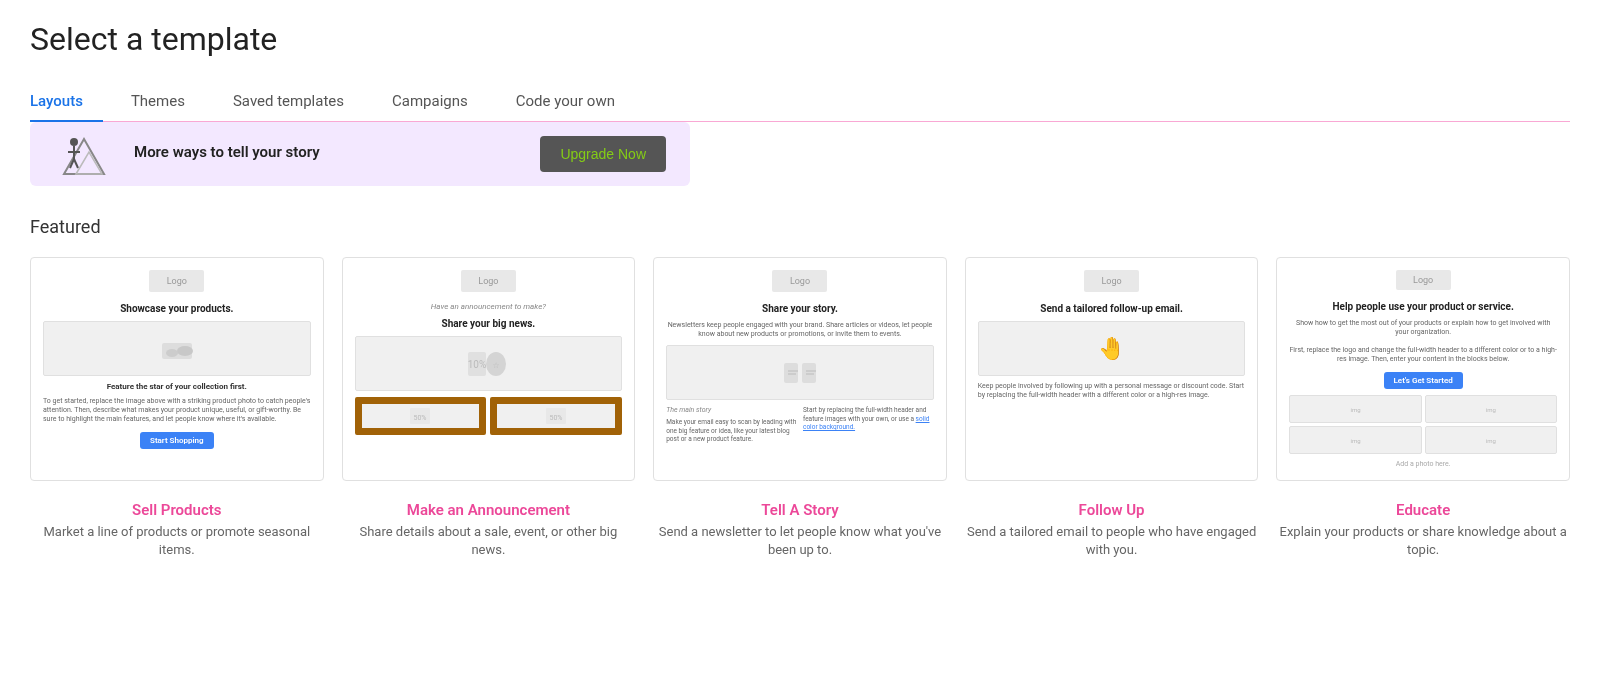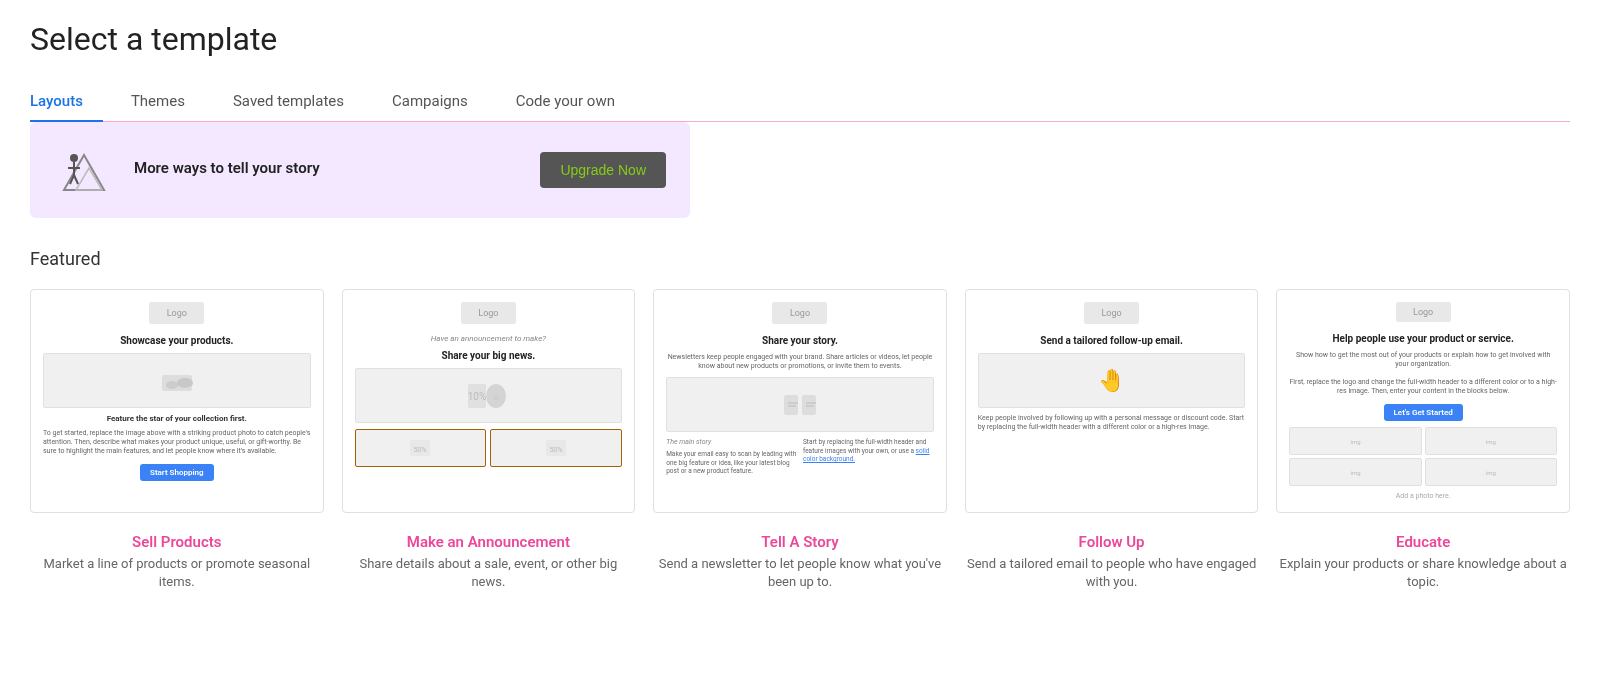--- a/index.html
+++ b/index.html
@@ -34,21 +34,21 @@
     .tab:first-child { padding-left: 0; }
     .tab.active {
       color: #1a73e8;
       border-bottom: 2px solid #1a73e8;
       font-weight: 500;
     }
 
     .banner {
       background: #f3e8ff;
       border-radius: 6px;
-      padding: 18px 24px;
+      padding: 2px 24px;
       display: flex;
       align-items: center;
       gap: 20px;
       max-width: 660px;
       margin-bottom: 30px;
     }
     .banner-icon {
       width: 60px;
       height: 60px;
       flex-shrink: 0;
@@ -144,21 +144,21 @@
       display: flex;
       align-items: center;
       justify-content: center;
       font-size: 8px;
       color: #aaa;
       width: 100%;
     }
 
     .preview-image-box-small {
       background: #f0f0f0;
-      border: 1px solid #a16207;
+      border: 7px solid #a16207;
       border-radius: 2px;
       height: 38px;
       display: flex;
       align-items: center;
       justify-content: center;
       font-size: 7px;
       color: #aaa;
       flex: 1;
     }
 

